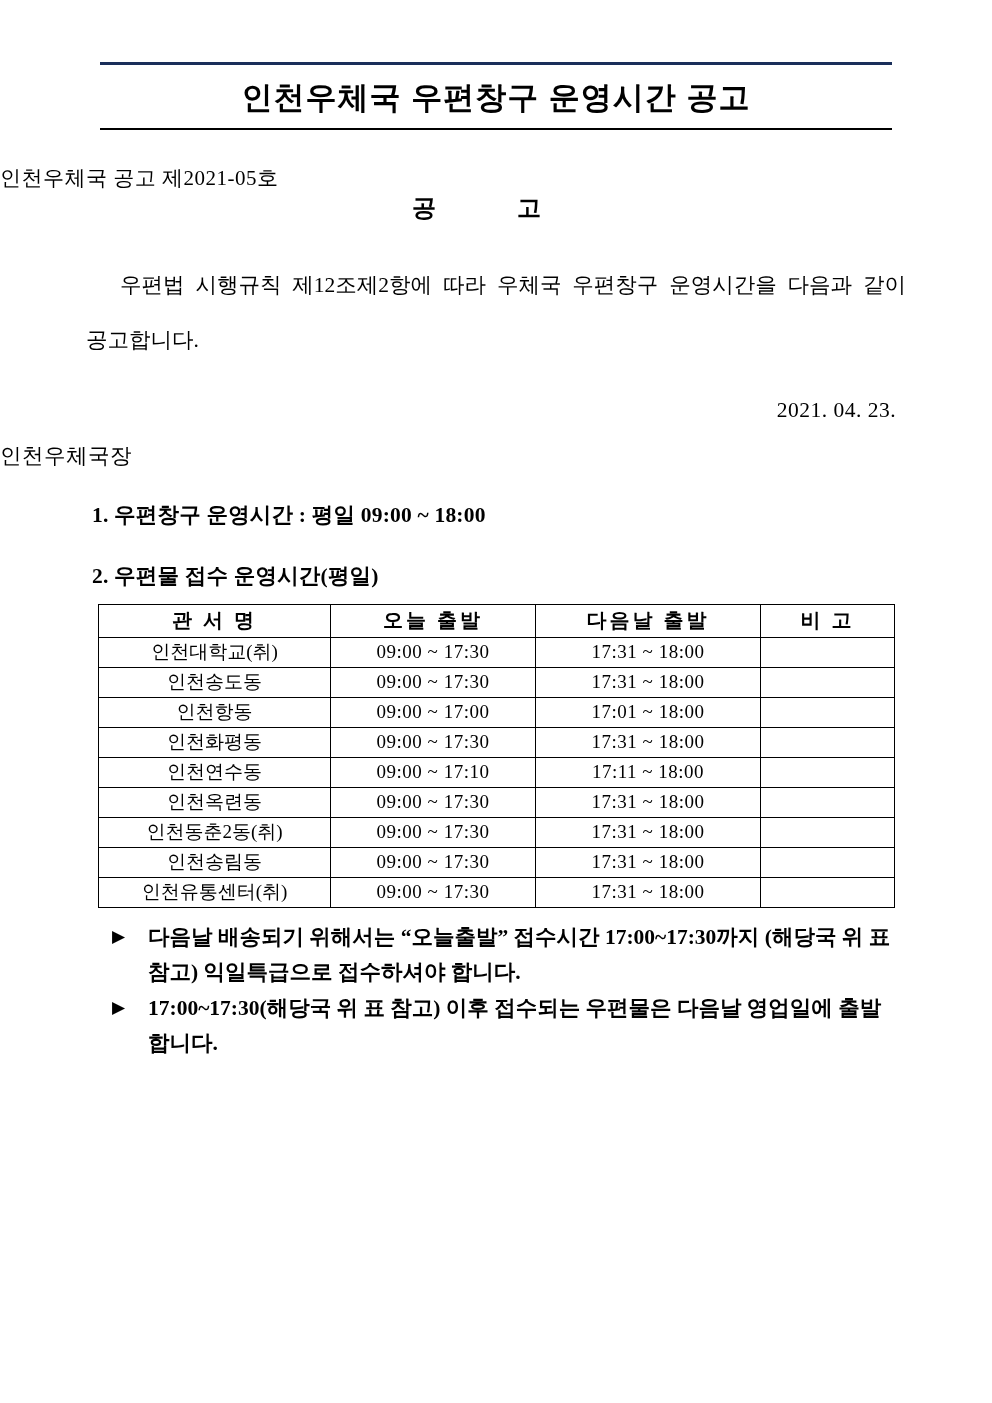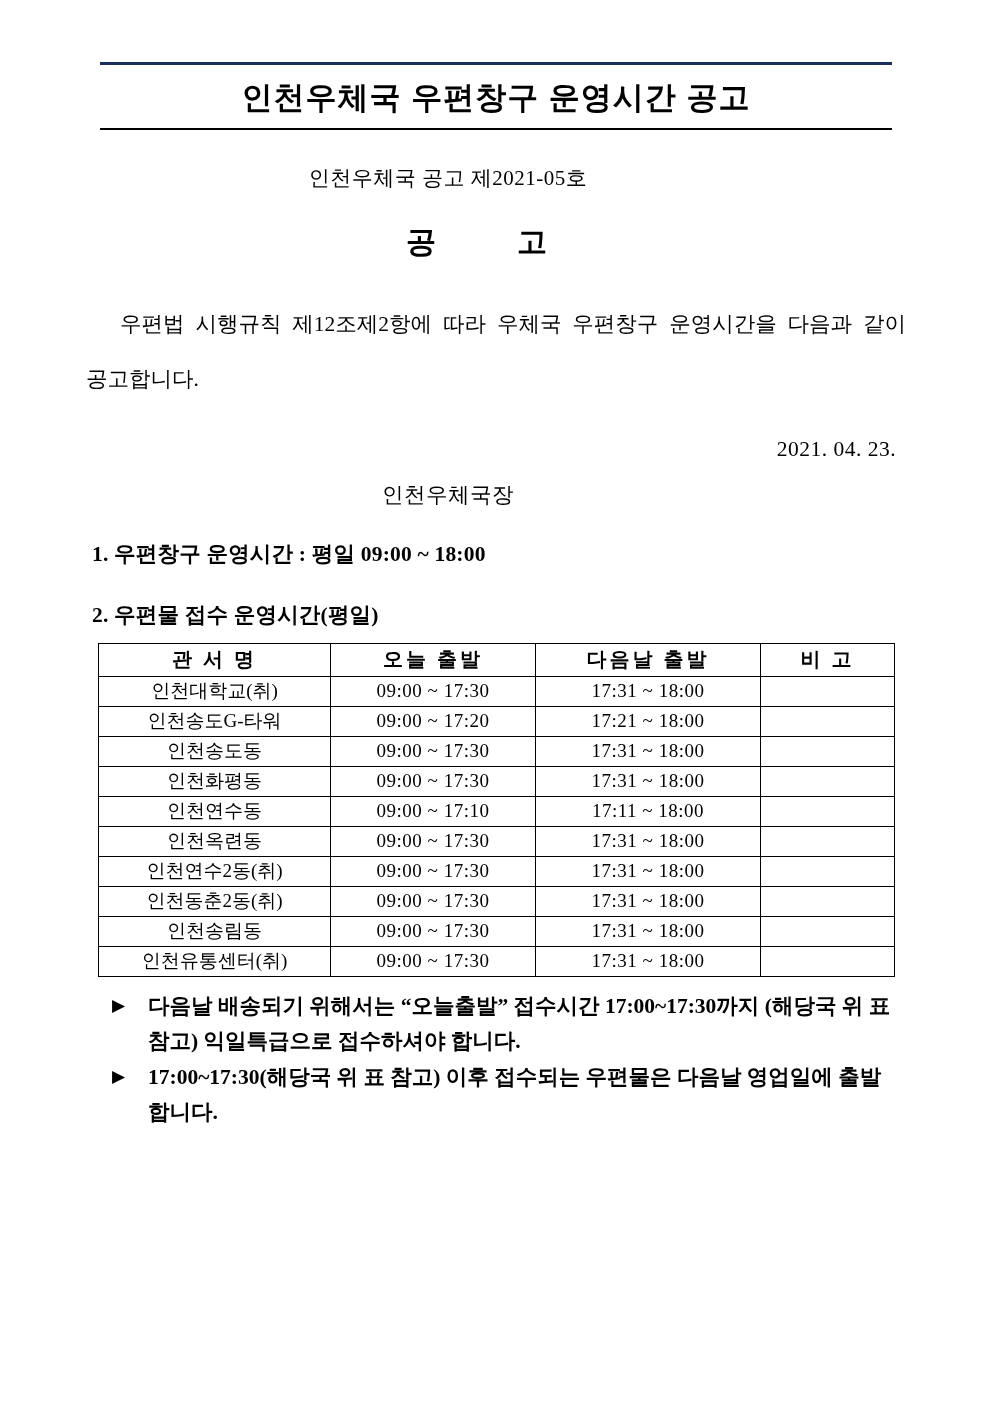--- a/index.html
+++ b/index.html
@@ -35,30 +35,29 @@
     font-family: "Liberation Sans", "DejaVu Sans", sans-serif;
     font-size: 31px;
     font-weight: bold;
     letter-spacing: 1px;
     line-height: 1.2;
   }
 
   
   .notice-no {
     margin: 34px 96px 0 0;
-    text-align: center;
+    text-align: left;
     font-size: 21px;
     letter-spacing: 0.5px;
   }
 
   
   .gonggo {
-    margin-top: 30px;
     text-align: center;
-    font-size: 30px;
+    font-size: 24px;
     font-weight: bold;
     letter-spacing: 1px;
     padding-right: 38px;
   }
   .gonggo .sp { display: inline-block; width: 80px; }
 
   
   .para {
     margin: 34px 86px 0 86px;
     font-size: 21.5px;
@@ -71,21 +70,21 @@
 
   
   .date-line {
     margin: 30px 96px 0 0;
     text-align: right;
     font-size: 21.5px;
     letter-spacing: 0.5px;
   }
   .signer {
     margin: 18px 96px 0 0;
-    text-align: center;
+    text-align: left;
     font-size: 21.5px;
     letter-spacing: 0.5px;
   }
 
   
   .item {
     margin: 30px 0 0 92px;
     font-size: 21.5px;
     font-weight: bold;
     letter-spacing: 0.2px;
@@ -188,51 +187,45 @@
         </tr>
       </thead>
       <tbody>
         <tr>
           <td>인천대학교(취)</td>
           <td class="time">09:00 ~ 17:30</td>
           <td class="time">17:31 ~ 18:00</td>
           <td></td>
         </tr>
         <tr>
-          <td>인천송도G-타워</td>
-          <td class="time">09:00 ~ 17:20</td>
-          <td class="time">17:21 ~ 18:00</td>
-          <td></td>
-        </tr>
-        <tr>
           <td>인천송도동</td>
           <td class="time">09:00 ~ 17:30</td>
           <td class="time">17:31 ~ 18:00</td>
+          <td></td>
+        </tr>
+        <tr>
+          <td>인천항동</td>
+          <td class="time">09:00 ~ 17:00</td>
+          <td class="time">17:01 ~ 18:00</td>
           <td></td>
         </tr>
         <tr>
           <td>인천화평동</td>
           <td class="time">09:00 ~ 17:30</td>
           <td class="time">17:31 ~ 18:00</td>
           <td></td>
         </tr>
         <tr>
           <td>인천연수동</td>
           <td class="time">09:00 ~ 17:10</td>
           <td class="time">17:11 ~ 18:00</td>
           <td></td>
         </tr>
         <tr>
           <td>인천옥련동</td>
-          <td class="time">09:00 ~ 17:30</td>
-          <td class="time">17:31 ~ 18:00</td>
-          <td></td>
-        </tr>
-        <tr>
-          <td>인천연수2동(취)</td>
           <td class="time">09:00 ~ 17:30</td>
           <td class="time">17:31 ~ 18:00</td>
           <td></td>
         </tr>
         <tr>
           <td>인천동춘2동(취)</td>
           <td class="time">09:00 ~ 17:30</td>
           <td class="time">17:31 ~ 18:00</td>
           <td></td>
         </tr>

